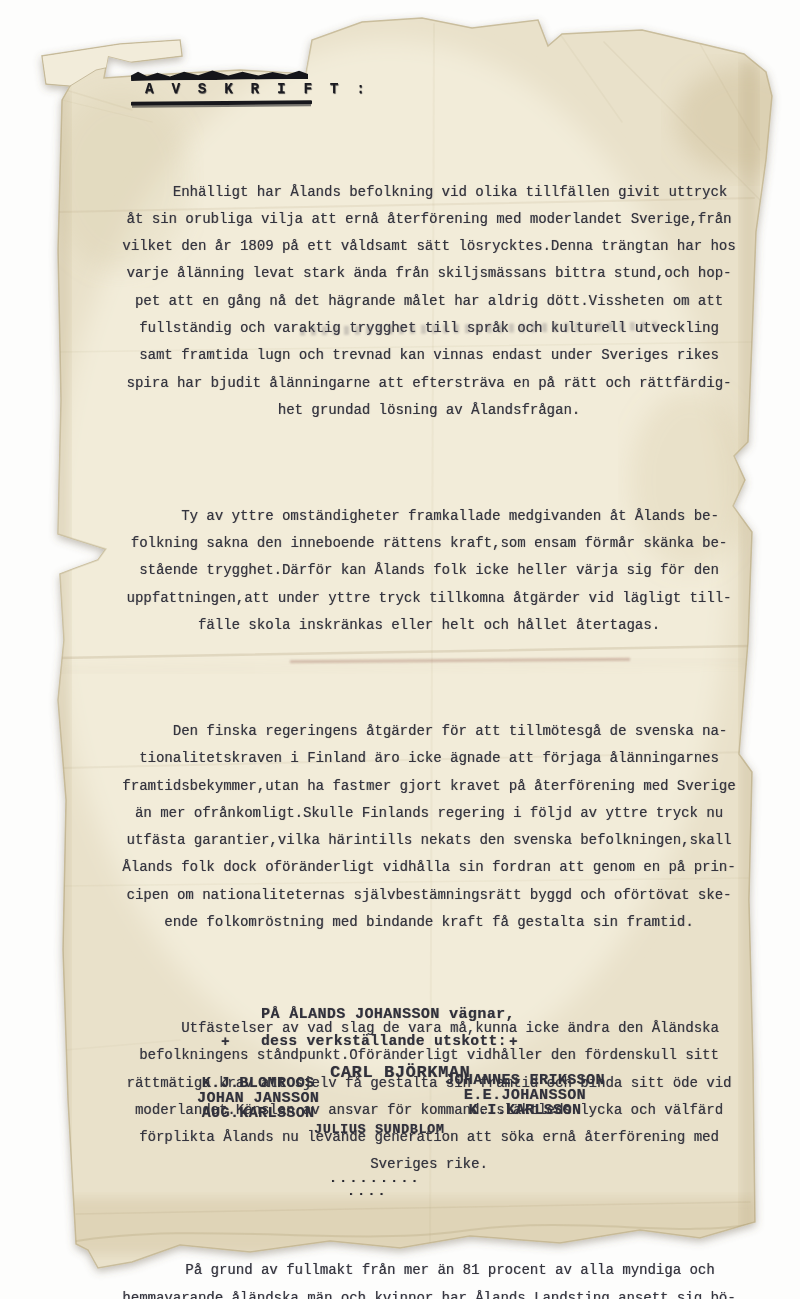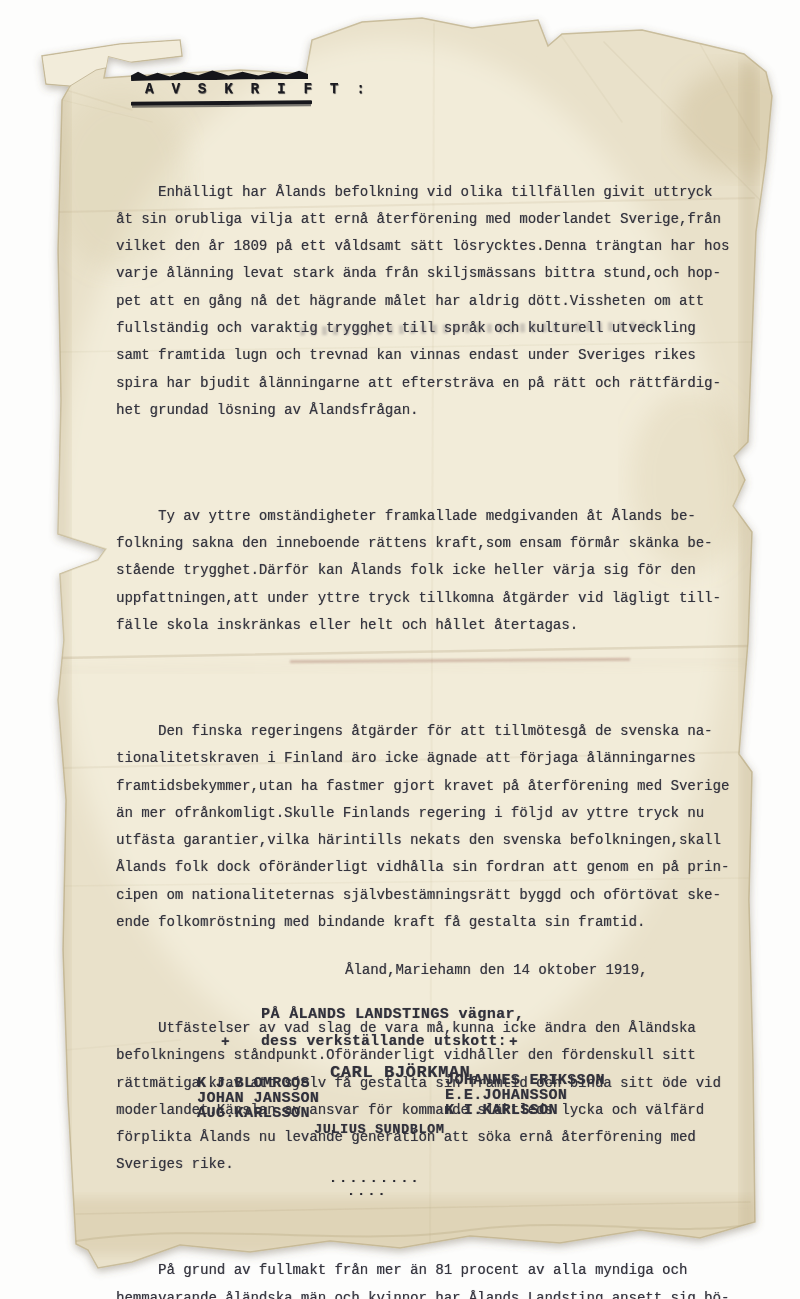--- a/index.html
+++ b/index.html
@@ -6,20 +6,21 @@
   .stage {
     position:relative; width:800px; height:1299px; overflow:hidden;
     background:#fdfdfc;
     font-family:"Liberation Mono","DejaVu Sans Mono",monospace;
   }
   svg.paper-layer { position:absolute; left:0; top:0; width:800px; height:1299px; }
   .txt {
     position:absolute; color:#34343e; font-size:14px; line-height:27.3px;
     white-space:pre-wrap;
     text-shadow:0.4px 0.4px 0.7px rgba(50,50,60,0.55);
+    text-align:center;
   }
   .body-block { left:104px; top:112px; width:650px; }
   .body-block p { margin:12px; }
   .heading-txt {
     left:145px; top:80px; font-size:14.5px; font-weight:bold;
     letter-spacing:4.5px; color:#1a1a20; line-height:18px;
     text-shadow:0.5px 0.5px 0.8px rgba(20,20,25,0.7);
   }
   .redact-top {
     position:absolute; left:131px; top:70px; width:177px; height:10px;
@@ -146,23 +147,22 @@
 förplikta Ålands nu levande generation att söka ernå återförening med
 Sveriges rike.</p>
     <p>     På grund av fullmakt från mer än 81 procent av alla myndiga och
 hemmavarande åländska män och kvinnor har Ålands Landsting ansett sig bö-
 ra bringa detta till allmän kännedom.</p>
   </div>
 
   <div class="smudge-offset"></div>
   <div class="smudge-underline"></div>
 
-  <div class="txt date-line">Åland,Mariehamn den 14 oktober 1919,</div>
 
-  <div class="txt sig sig-onbehalf">PÅ ÅLANDS LANDSTINGS vägnar,</div>
+  <div class="txt sig sig-onbehalf">PÅ ÅLANDS JOHANSSON vägnar,</div>
   <div class="txt sig sig-committee">dess verkställande utskott:</div>
   <div class="txt sig sig-mark-left">+</div>
   <div class="txt sig sig-mark-right">+</div>
   <div class="txt sig sig-chairman">CARL BJÖRKMAN</div>
   <div class="txt sig sig-col sig-col-left">K.J.BLOMROOS
 JOHAN JANSSON
 AUG.KARLSSON</div>
   <div class="txt sig sig-col sig-col-right">JOHANNES ERIKSSON
 E.E.JOHANSSON
 K.I.KARLSSON</div>

